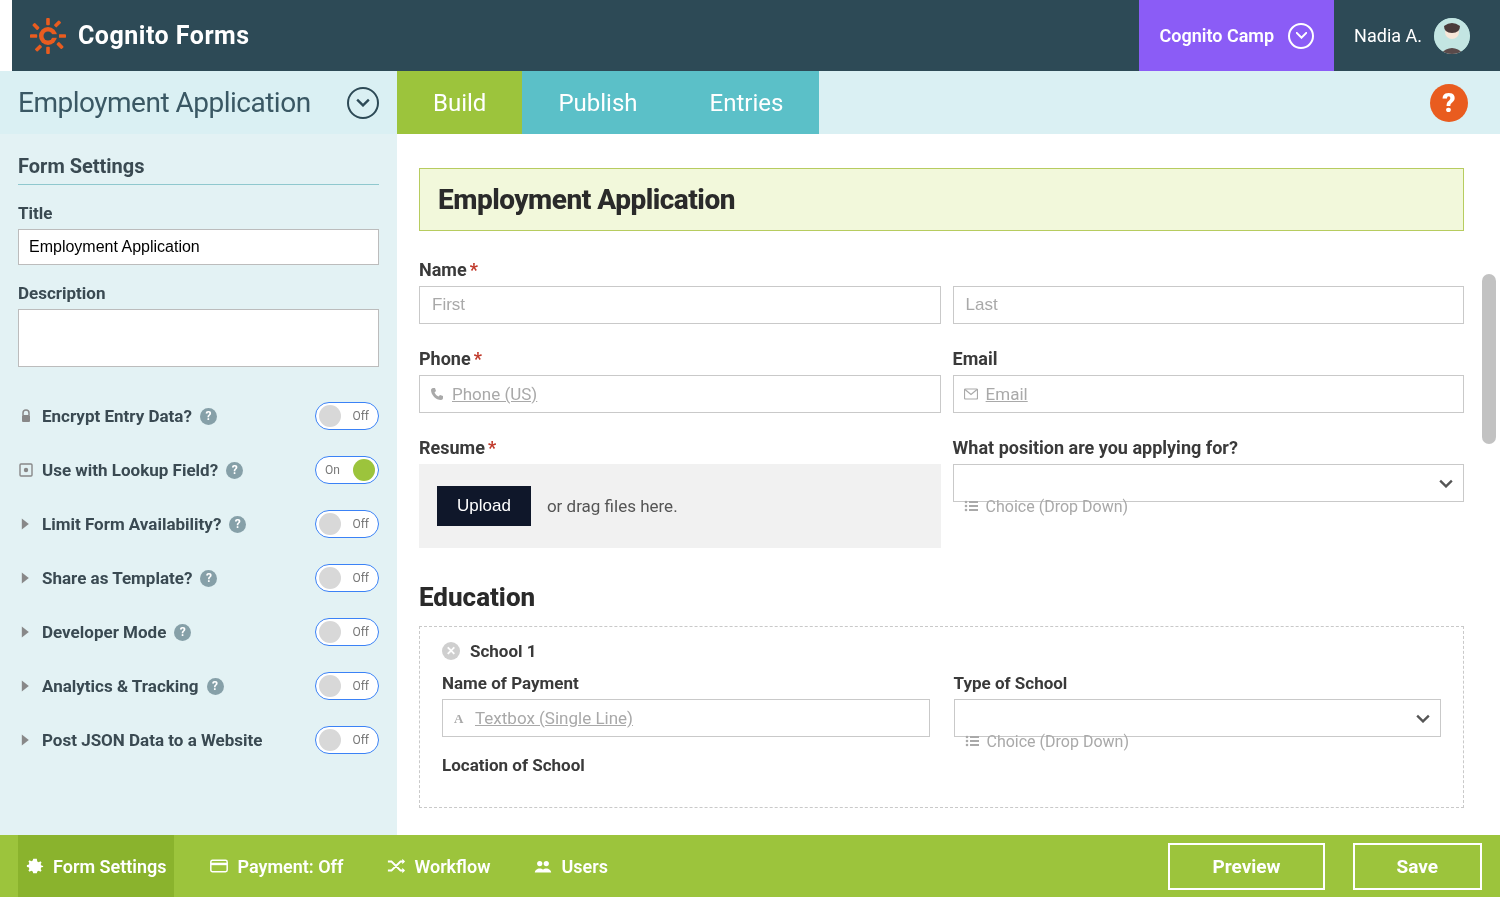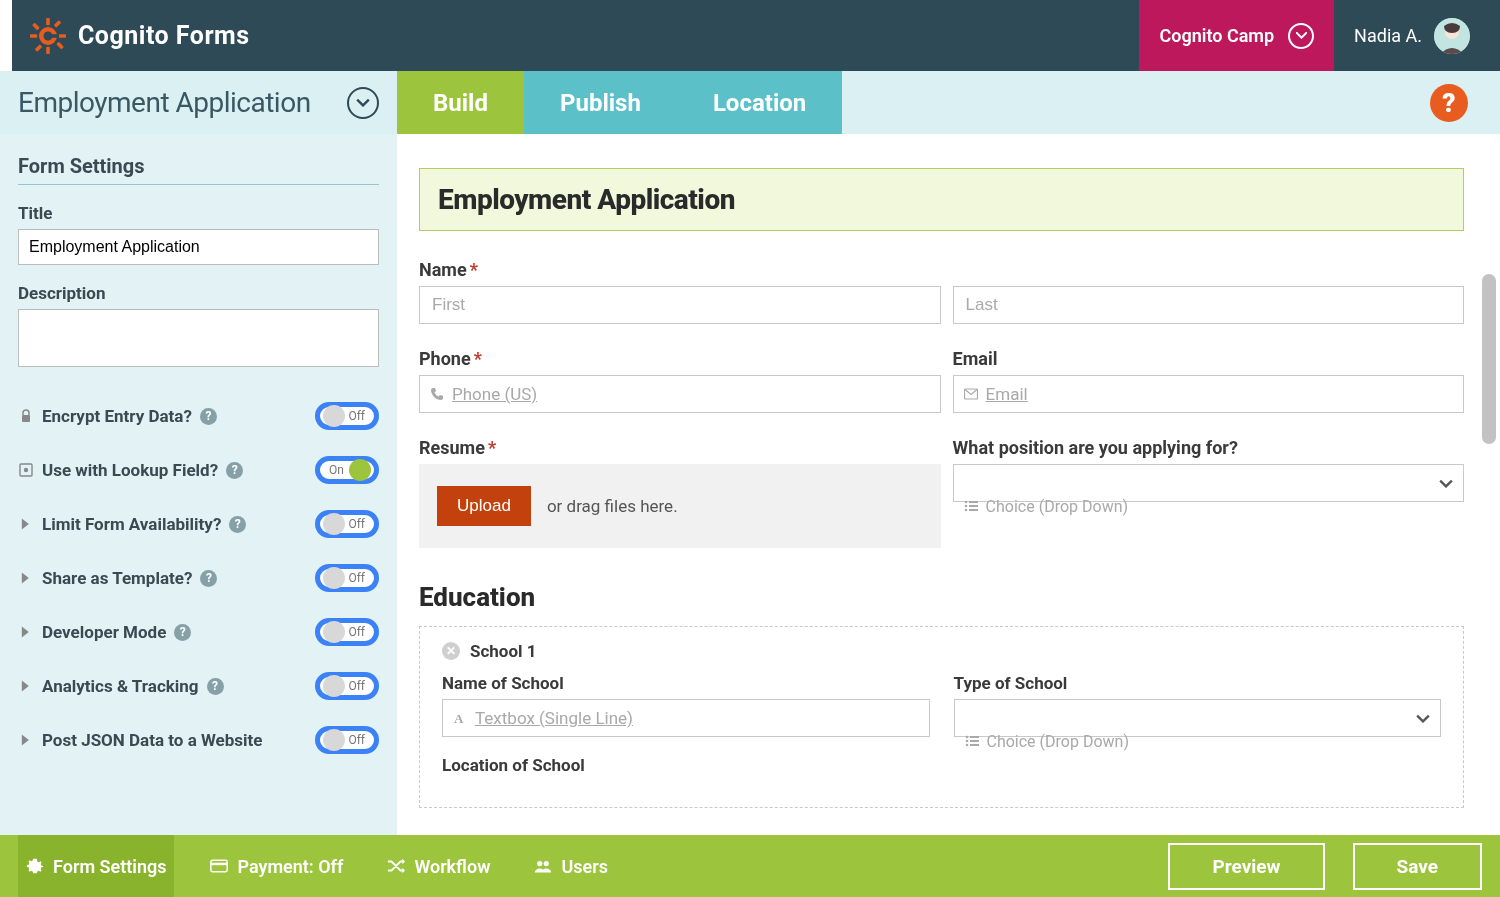--- a/index.html
+++ b/index.html
@@ -5,32 +5,32 @@
 * { box-sizing: border-box; margin: 0; padding: 0; }
 body { font-family: -apple-system, 'Segoe UI', Roboto, Arial, sans-serif; background: #fff; overflow: hidden; }
 .app { width: 1500px; height: 897px; display: flex; flex-direction: column; position: relative; }
 
 
 .topbar { height: 71px; background: #2d4a56; display: flex; align-items: center; padding: 0 18px; color: #fff; margin-left: 12px; }
 .logo-wrap { display: flex; align-items: center; gap: 12px; }
 .gear-logo { width: 36px; height: 36px; }
 .brand { font-size: 25px; font-weight: 700; letter-spacing: 0.5px; }
 .topbar-spacer { flex: 1; }
-.org-switch { background: #be185d; height: 71px; display: flex; align-items: center; padding: 0 20px; gap: 14px; font-size: 18px; font-weight: 600; cursor: pointer; text-align: center; }
+.org-switch { background: #8b5cf6; height: 71px; display: flex; align-items: center; padding: 0 20px; gap: 14px; font-size: 18px; font-weight: 600; cursor: pointer; text-align: center; }
 .circle-btn { width: 26px; height: 26px; border: 2px solid #fff; border-radius: 50%; display: inline-flex; align-items: center; justify-content: center; }
 .user-area { display: flex; align-items: center; gap: 12px; padding: 0 12px 0 20px; font-size: 18px; }
 .avatar { width: 36px; height: 36px; border-radius: 50%; background: #a9d6d3; display: flex; align-items: center; justify-content: center; overflow: hidden; }
 
 
 .subbar { height: 63px; background: #daf0f3; display: flex; align-items: center; }
 .form-name-area { width: 397px; display: flex; align-items: center; justify-content: space-between; padding: 0 18px; }
 .form-name { font-size: 28px; color: #3a5864; font-weight: 400; letter-spacing: -0.5px; }
 .chev-circle { width: 32px; height: 32px; border: 2px solid #2d4a56; border-radius: 50%; display: flex; align-items: center; justify-content: center; cursor: pointer; }
 .tabs { display: flex; height: 63px; }
-.tab { padding: 0 36px; display: flex; align-items: center; font-size: 24px; font-weight: 700; cursor: pointer; }
+.tab { padding: 0 36px; display: flex; align-items: center; font-size: 24px; font-weight: 400; cursor: pointer; }
 .tab.active { background: #9cc43c; color: #fff; }
 .tab.inactive { background: #5bc0c8; color: #fff; }
 .help-btn { width: 38px; height: 38px; background: #e95c1f; border-radius: 50%; color: #fff; font-size: 26px; font-weight: 900; display: flex; align-items: center; justify-content: center; margin-left: auto; margin-right: 32px; cursor: pointer; }
 
 
 .main { flex: 1; display: flex; overflow: hidden; position: relative; }
 .sidebar { width: 397px; background: #e3f2f4; padding: 20px 18px 0 18px; overflow-y: auto; }
 .canvas-wrap { flex: 1; overflow-y: auto; position: relative; }
 .canvas { padding: 34px 36px 0 22px; }
 .scrollbar-fake { position: absolute; right: 4px; top: 140px; width: 14px; height: 170px; background: #c2c2c2; border-radius: 8px; }
@@ -38,42 +38,42 @@
 
 .sb-heading { font-size: 20px; font-weight: 700; color: #3a4a52; border-bottom: 1px solid #8fc8ce; padding-bottom: 6px; margin-bottom: 18px; }
 .sb-label { font-size: 17px; font-weight: 700; color: #3a4a52; margin-bottom: 6px; }
 .sb-input { width: 100%; height: 36px; border: 1px solid #bcbcbc; padding: 0 10px; font-size: 16px; background: #fff; }
 .sb-textarea { width: 100%; height: 58px; border: 1px solid #bcbcbc; padding: 6px 10px; font-size: 16px; background: #fff; resize: none; }
 .sb-sect { margin-bottom: 18px; }
 .sb-row { display: flex; align-items: center; justify-content: space-between; padding: 13px 0; }
 .sb-row-left { display: flex; align-items: center; gap: 8px; font-size: 17px; font-weight: 700; color: #3a4a52; }
 .mini-icon { width: 16px; height: 16px; display: inline-flex; align-items: center; justify-content: center; color: #888; flex-shrink: 0; }
 .q-icon { width: 17px; height: 17px; border-radius: 50%; background: #86a0a8; color: #fff; font-size: 12px; font-weight: 700; display: inline-flex; align-items: center; justify-content: center; }
-.toggle { width: 64px; height: 28px; border: 5px solid #3b82f6; border-radius: 16px; background: #fff; position: relative; font-size: 12px; color: #777; display: flex; align-items: center; cursor: pointer; }
+.toggle { width: 64px; height: 28px; border: 1px solid #3b82f6; border-radius: 16px; background: #fff; position: relative; font-size: 12px; color: #777; display: flex; align-items: center; cursor: pointer; }
 .toggle .knob { width: 22px; height: 22px; border-radius: 50%; background: #d8d8d8; position: absolute; }
 .toggle.off .knob { left: 3px; }
 .toggle.off .tlabel { margin-left: auto; margin-right: 9px; }
 .toggle.on .knob { right: 3px; background: #9cc43c; }
 .toggle.on .tlabel { margin-left: 9px; }
 
 
 .form-title-bar { background: #f2f8db; border: 1px solid #b7cc5f; padding: 14px 18px; margin-bottom: 28px; }
 .form-title-bar h1 { font-size: 28px; font-weight: 800; color: #2a2a2a; letter-spacing: -0.5px; }
 .field-row { display: flex; gap: 12px; margin-bottom: 24px; }
 .field { flex: 1; }
 .field-label { font-size: 18px; font-weight: 700; color: #3a3a3a; margin-bottom: 6px; }
 .req { color: #c0392b; margin-left: 3px; }
 .field-input { width: 100%; height: 38px; border: 1px solid #c9c9c9; padding: 0 12px; font-size: 17px; color: #333; background: #fff; }
 .field-input::placeholder, .ph { color: #a9a9a9; }
 .input-wrap { display: flex; align-items: center; border: 1px solid #c9c9c9; height: 38px; padding: 0 10px; gap: 8px; color: #a9a9a9; text-decoration: underline; }
 .input-wrap .ph { font-size: 17px; }
 .select-wrap { display: flex; align-items: center; border: 1px solid #c9c9c9; height: 38px; padding: 0 10px; justify-content: space-between; color: #a9a9a9; }
 .select-wrap .left-g { display: flex; align-items: center; gap: 8px; margin-top: 46px; }
 .upload-area { background: #f1f1f1; padding: 22px 18px; display: flex; align-items: center; gap: 16px; margin-bottom: 10px; }
-.upload-btn { background: #c2410c; color: #fff; border: none; padding: 10px 20px; font-size: 17px; cursor: pointer; }
+.upload-btn { background: #0f172a; color: #fff; border: none; padding: 10px 20px; font-size: 17px; cursor: pointer; }
 .helper-text { font-style: italic; color: #888; font-size: 16px; }
 .section-title { font-size: 26px; font-weight: 800; color: #2a2a2a; margin: 24px 0 14px 0; }
 .repeat-section { border: 1px dashed #c9c9c9; padding: 14px 22px; }
 .rs-head { display: flex; align-items: center; gap: 10px; font-size: 17px; font-weight: 700; color: #3a3a3a; margin-bottom: 12px; }
 .close-x { width: 18px; height: 18px; border-radius: 50%; background: #cfcfcf; color: #fff; font-size: 12px; display: flex; align-items: center; justify-content: center; }
 .rs-row { display: flex; gap: 24px; margin-bottom: 18px; }
 .rs-field { flex: 1; }
 .rs-label { font-size: 17px; font-weight: 700; color: #3a3a3a; margin-bottom: 6px; }
 
 
@@ -139,21 +139,21 @@
       <span class="form-name">Employment Application</span>
       <span class="chev-circle">
         <svg viewBox="0 0 12 7" width="14" height="9">
             <path d="M1 1 L6 6 L11 1" stroke="#2d4a56" stroke-width="2" fill="none"></path>
           </svg>
       </span>
     </div>
     <div class="tabs">
       <div class="tab active">Build</div>
       <div class="tab inactive">Publish</div>
-      <div class="tab inactive">Location</div>
+      <div class="tab inactive">Entries</div>
     </div>
     <div class="help-btn">?</div>
   </div>
 
   <div class="main">
 
     <div class="sidebar">
       <div class="sb-heading">Form Settings</div>
       <div class="sb-sect">
         <div class="sb-label">Title</div>
@@ -350,21 +350,21 @@
         </div>
 
         <div class="section-title">Education</div>
         <div class="repeat-section">
           <div class="rs-head">
             <span class="close-x">✕</span>
             <span>School 1</span>
           </div>
           <div class="rs-row">
             <div class="rs-field">
-              <div class="rs-label">Name of School</div>
+              <div class="rs-label">Name of Payment</div>
               <div class="input-wrap">
                 <svg class="icon-xs" viewBox="0 0 14 14">
                     <text x="1" y="12" font-size="13" font-family="serif" fill="#a9a9a9" font-weight="bold">A</text>
                   </svg>
                 <span class="ph">Textbox (Single Line)</span>
               </div>
             </div>
             <div class="rs-field">
               <div class="rs-label">Type of School</div>
               <div class="select-wrap">

